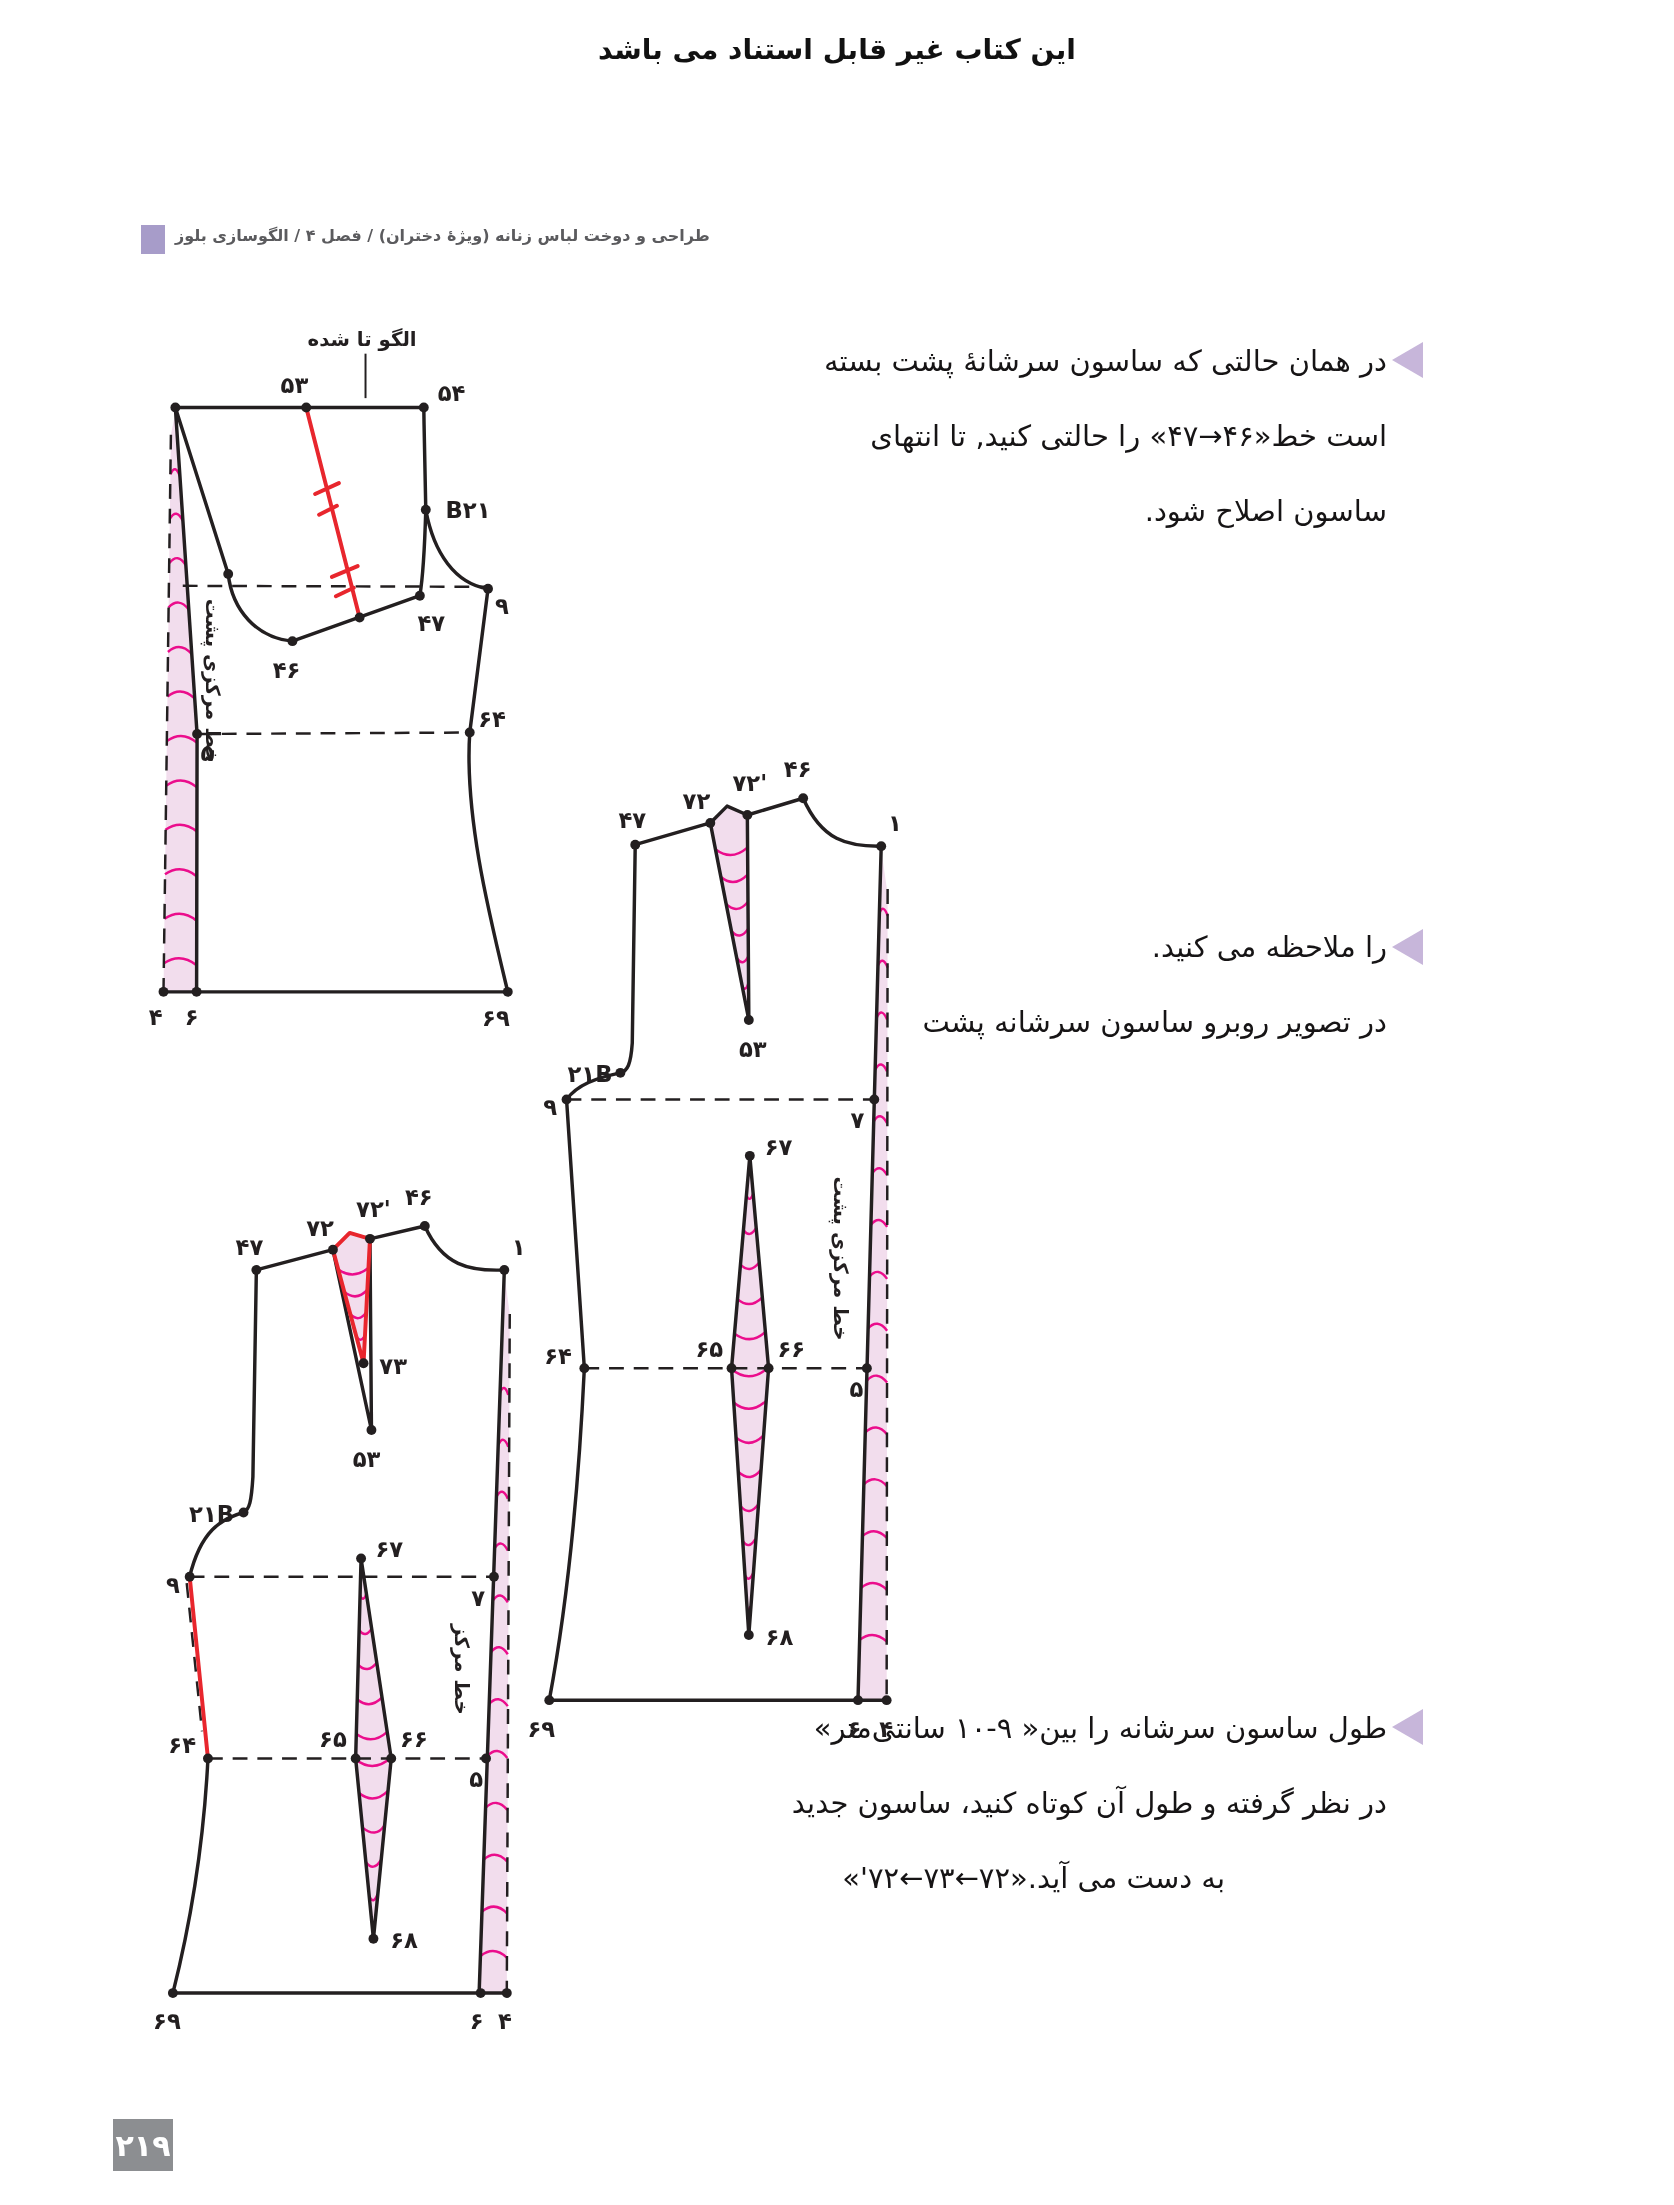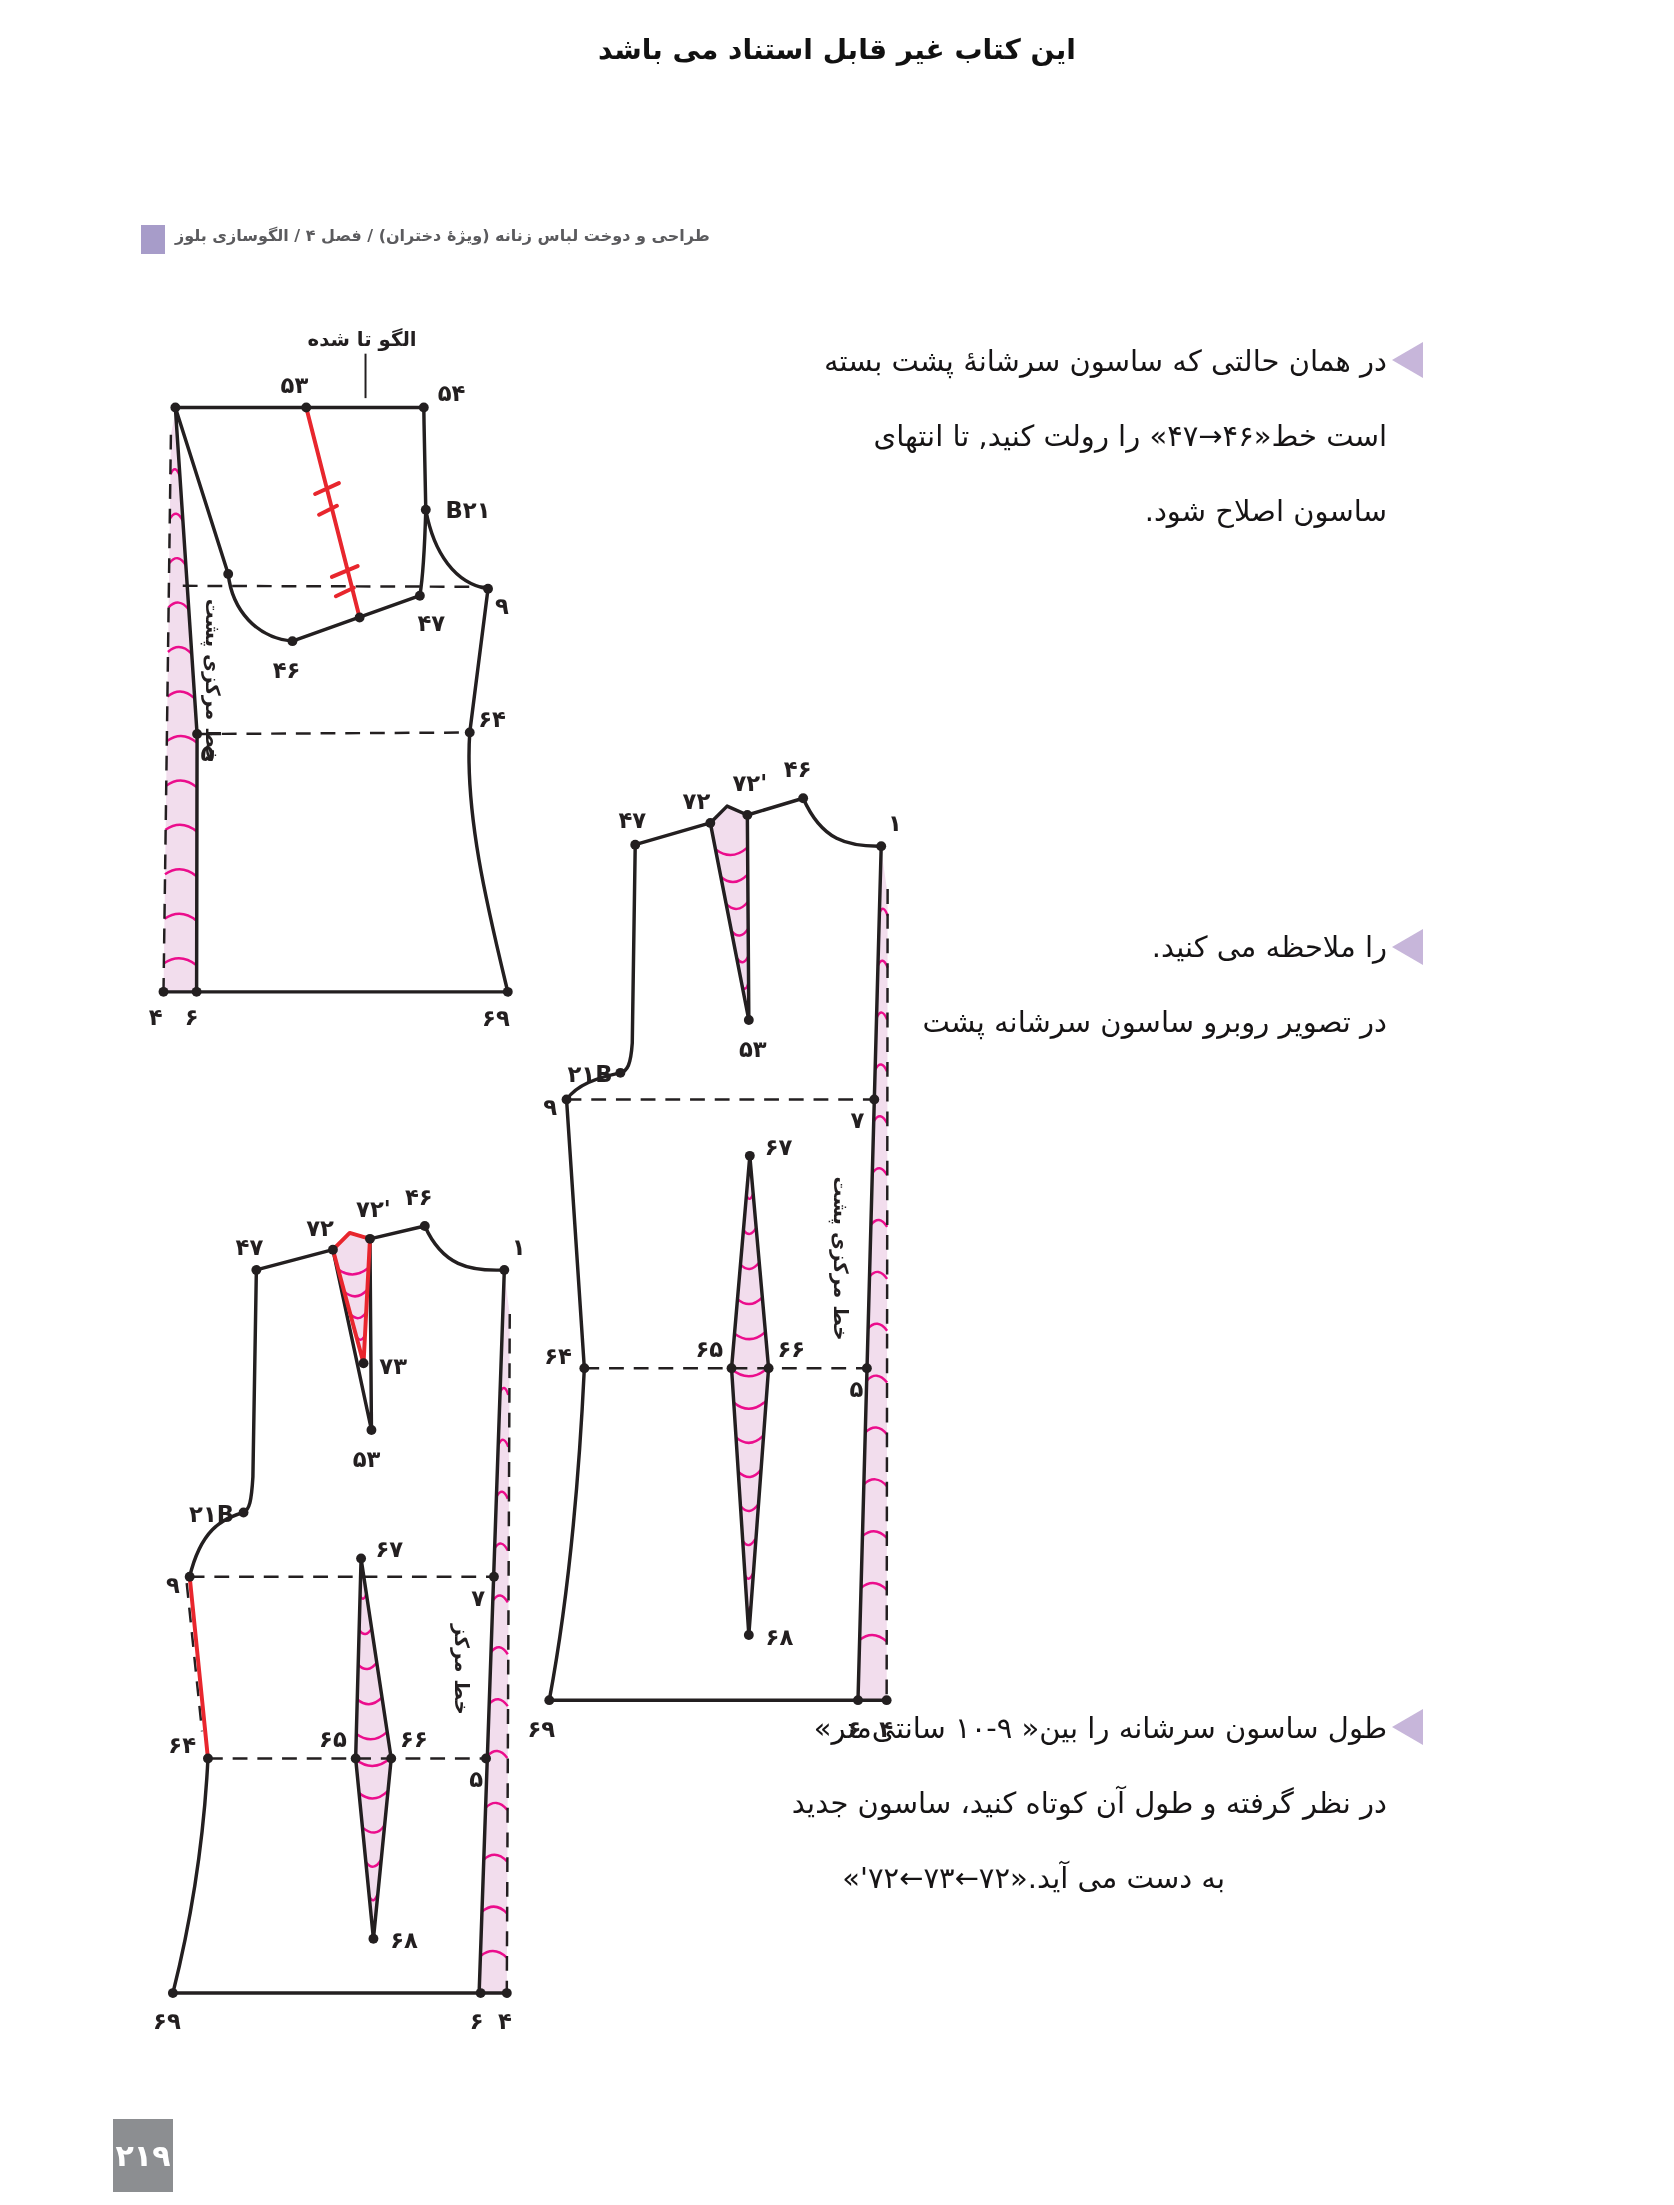--- a/index.html
+++ b/index.html
@@ -23,21 +23,21 @@
     color:#161415;white-space:nowrap;
   }
   .para .line{display:block;}
   .ltr-q{direction:ltr;unicode-bidi:bidi-override;}
   .indent-line{padding-left:0;margin-right:0;padding-right:162px;}
   .bullet{
     width:0;height:0;border-top:18px solid transparent;border-bottom:18px solid transparent;
     border-right:31px solid #c7b6da;
   }
   .page-badge{
-    left:113px;top:2119px;width:60px;height:73px;background:#8c8e91;
+    left:113px;top:2119px;width:60px;height:52px;background:#8c8e91;
     display:flex;align-items:center;justify-content:center;
     color:#ffffff;font-size:30px;font-weight:bold;
   }
   svg text{font-family:"DejaVu Sans",sans-serif;fill:#231f20;font-weight:bold;}
   .ptlbl{font-size:46px;}
   .smlbl{font-size:40px;}
 </style>
 </head>
 <body>
 
@@ -47,21 +47,21 @@
   <div class="chapter-square"></div>
   <div class="chapter-title">طراحی و دوخت لباس زنانه (ویژهٔ دختران) / فصل ۴ / الگوسازی بلوز</div>
 </div>
 
 <div class="abs bullet" style="left:1392px;top:342px;"></div>
 <div class="abs bullet" style="left:1392px;top:929px;"></div>
 <div class="abs bullet" style="left:1392px;top:1709px;"></div>
 
 <div class="abs para" style="right:287px;top:324px;">
   <span class="line">در همان حالتی که ساسون سرشانهٔ پشت بسته</span>
-  <span class="line"><span>است خط</span><span class="ltr-q">«۴۷→۴۶»</span><span> را رولت کنید, تا انتهای</span></span>
+  <span class="line"><span>است خط</span><span class="ltr-q">«۴۷→۴۶»</span><span> را حالتی کنید, تا انتهای</span></span>
   <span class="line">ساسون اصلاح شود.</span>
 </div>
 
 <div class="abs para" style="right:287px;top:910px;">
   <span class="line">را ملاحظه می کنید.</span>
   <span class="line">در تصویر روبرو ساسون سرشانه پشت</span>
 </div>
 
 <div class="abs para" style="right:287px;top:1691px;">
   <span class="line">طول ساسون سرشانه را بین« ۹-۱۰ سانتی‌متر»</span>

